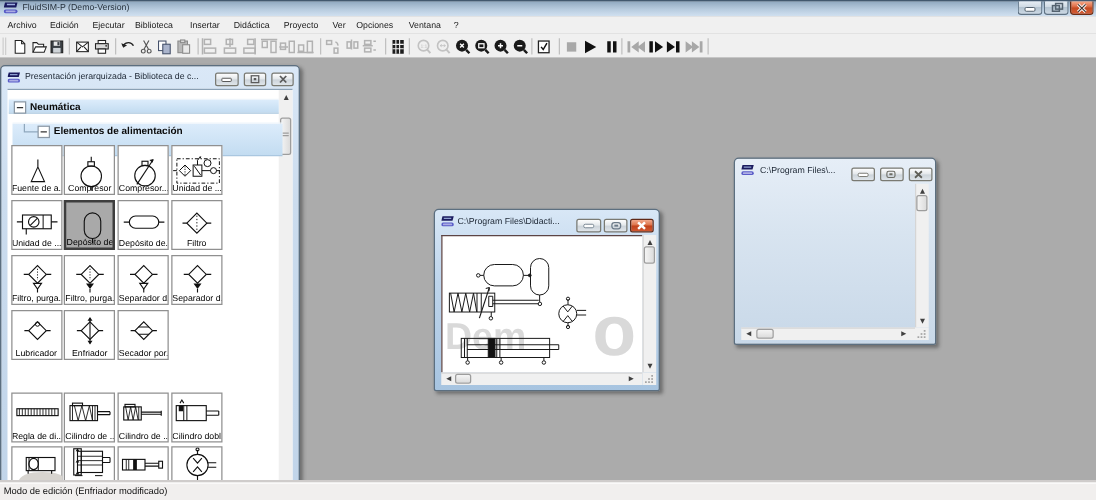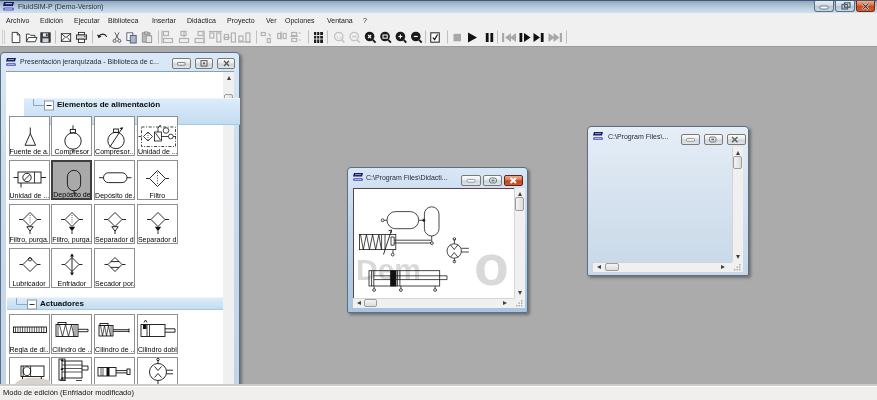--- a/index.html
+++ b/index.html
@@ -270,35 +270,34 @@
  <div class="abs" id="libcontent" style="left:5px;top:18px;width:228px;height:342px;background:#fff;border-top:1px solid #8aa0b4">
 
   <div class="sbv" style="left:217px;top:0;height:342px"></div>
   <div class="sb-btn" style="left:217px;top:1px;width:11px;height:10px;font-size:6px">
         <i class="tu"></i>
       </div>
   <div class="thumb" style="left:218px;top:22px;width:9px;height:30px"></div>
   <div class="abs" style="left:220px;top:34px;width:5px;height:1px;background:#9d9d9d"></div>
   <div class="abs" style="left:220px;top:36px;width:5px;height:1px;background:#9d9d9d"></div>
 
-  <div class="hdr" style="left:18px;top:26px;width:216px;height:27px">
+  <div class="hdr" style="left:1px;top:7px;width:216px;height:12px">
+   <svg class="abs" style="left:0;top:0" width="24" height="12">
+          <rect x="4.5" y="1.5" width="9" height="9" fill="#fff" stroke="#8b98a5"></rect>
+          <path d="M6.5 6 H11.5" stroke="#333" stroke-width="1"></path>
+        </svg>
+   <b style="left:17px">Neumática</b>
+  </div>
+  <div class="hdr" style="left:4px;top:26px;width:216px;height:27px">
    <svg class="abs" style="left:0;top:0" width="42" height="13">
           <path d="M9.5 0 V6.5 H20.5" stroke="#90a8bd" fill="none"></path>
           <rect x="20.5" y="2" width="9" height="9" fill="#fff" stroke="#8b98a5"></rect>
           <path d="M22.5 6.5 H27.5" stroke="#333" stroke-width="1"></path>
         </svg>
    <b style="left:33px">Elementos de alimentación</b>
-  </div>
-  <div class="hdr" style="left:1px;top:225px;width:216px;height:13px">
-   <svg class="abs" style="left:0;top:0" width="42" height="13">
-          <path d="M9.5 0 V6.5 H20.5" stroke="#90a8bd" fill="none"></path>
-          <rect x="20.5" y="2" width="9" height="9" fill="#fff" stroke="#8b98a5"></rect>
-          <path d="M22.5 6.5 H27.5" stroke="#333" stroke-width="1"></path>
-        </svg>
-   <b style="left:33px">Actuadores</b>
   </div>
   <div id="cells">
 <div class="cell" style="left:2.5px;top:43.5px;">
           <svg width="40" height="37" viewBox="0 0 40 37">
             <path d="M20.3 10.5 V16.8 M20.3 16.5 L15 28.3 H25.6 L20.3 16.5" stroke="#111" fill="none" stroke-width="0.9"></path>
           </svg>
           <div class="lbl">Fuente de a...</div>
         </div>
 <div class="cell" style="left:45.3px;top:43.5px;">
           <svg width="40" height="37" viewBox="0 0 40 37">

